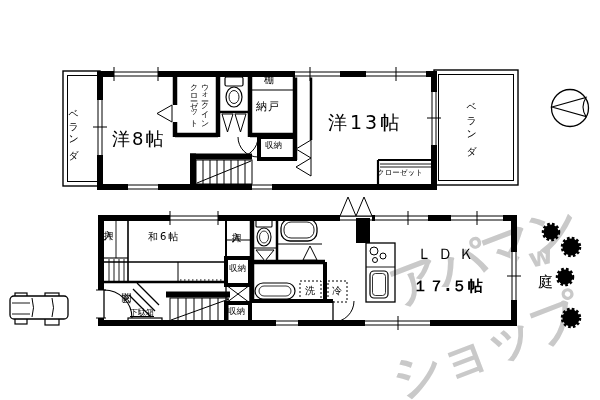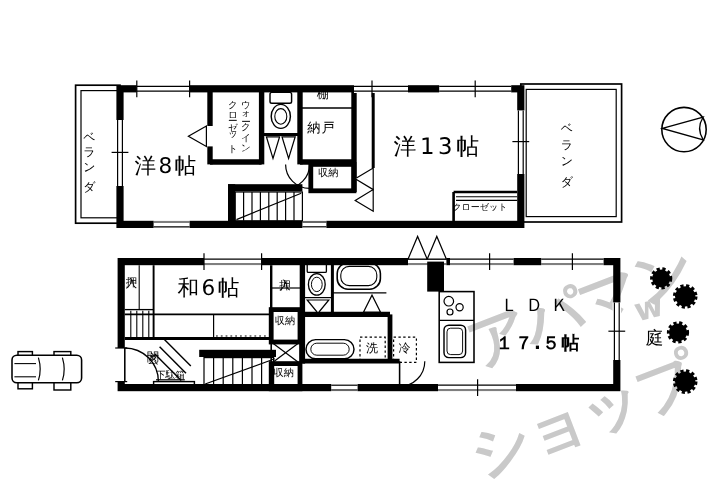--- a/index.html
+++ b/index.html
@@ -287,21 +287,21 @@
   <div class="lbl" style="left:112px;top:129px;font-size:18px;letter-spacing:2px;">洋8帖</div>
   <div class="lbl wic" style="left:186px;top:78px;width:24px;height:54px;font-size:8px;line-height:11px;">ウォークインクローゼット</div>
   <div class="lbl" style="left:264px;top:74px;font-size:10px;">棚</div>
   <div class="lbl" style="left:256px;top:101px;font-size:11px;letter-spacing:1px;">納戸</div>
   <div class="lbl" style="left:265px;top:141px;font-size:8.5px;">収納</div>
   <div class="lbl" style="left:328px;top:112px;font-size:19px;letter-spacing:3px;">洋13帖</div>
   <div class="lbl" style="left:377px;top:169px;font-size:7.5px;">クローゼット</div>
   <div class="lbl v" style="left:466px;top:95px;font-size:10px;height:64px;letter-spacing:3px;">ベランダ</div>
 
   <div class="lbl v" style="left:103px;top:223px;font-size:9.5px;height:36px;">押入</div>
-  <div class="lbl" style="left:148px;top:231px;font-size:18px;letter-spacing:2px;">和6帖</div>
+  <div class="lbl" style="left:148px;top:231px;font-size:10px;letter-spacing:2px;">和6帖</div>
   <div class="lbl v" style="left:231px;top:225px;font-size:9.5px;height:36px;">押入</div>
   <div class="lbl" style="left:229px;top:264px;font-size:8.5px;">収納</div>
   <div class="lbl" style="left:228px;top:307px;font-size:8.5px;">収納</div>
   <div class="lbl v" style="left:121px;top:285px;font-size:10px;height:26px;">玄関</div>
   <div class="lbl" style="left:130px;top:309px;font-size:8px;text-decoration:underline;">下駄箱</div>
   <div class="lbl" style="left:417px;top:246px;font-size:15px;letter-spacing:6px;">ＬＤＫ</div>
   <div class="lbl" style="left:413px;top:278px;font-size:15px;letter-spacing:1px;font-weight:bold;">１７.５帖</div>
   <div class="lbl" style="left:305px;top:285px;font-size:10px;">洗</div>
   <div class="lbl" style="left:332px;top:285px;font-size:10px;">冷</div>
 

